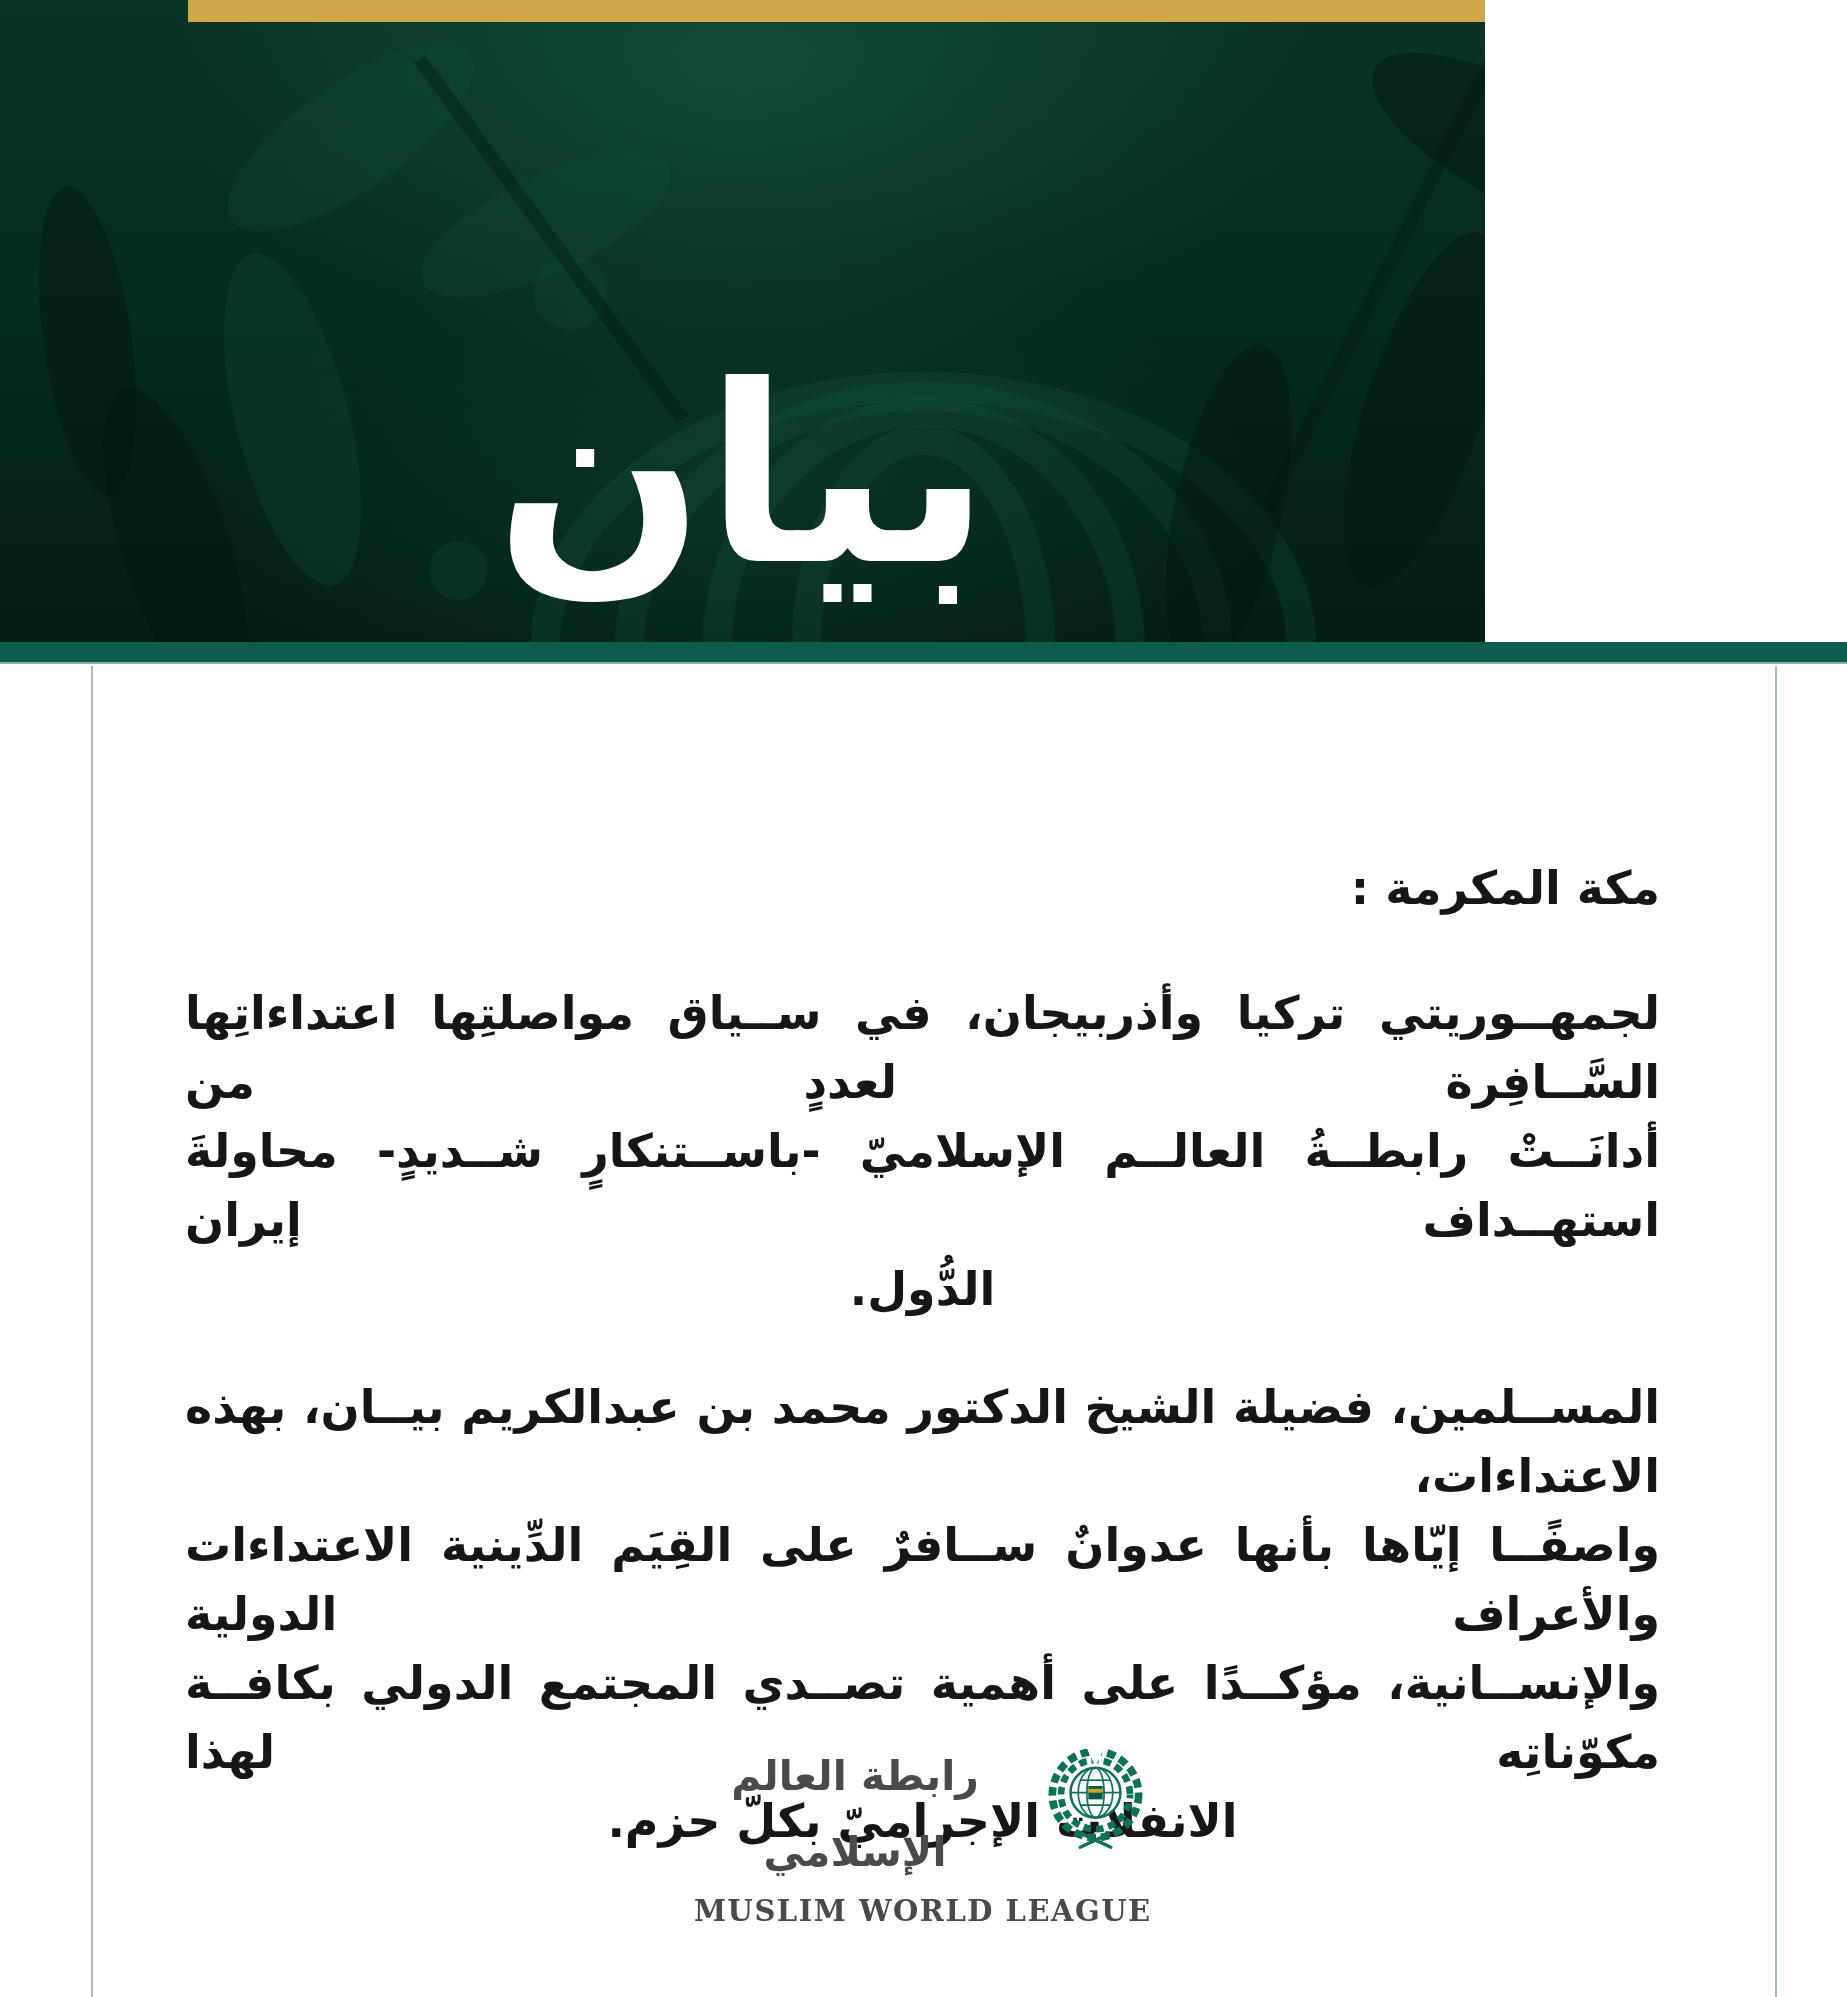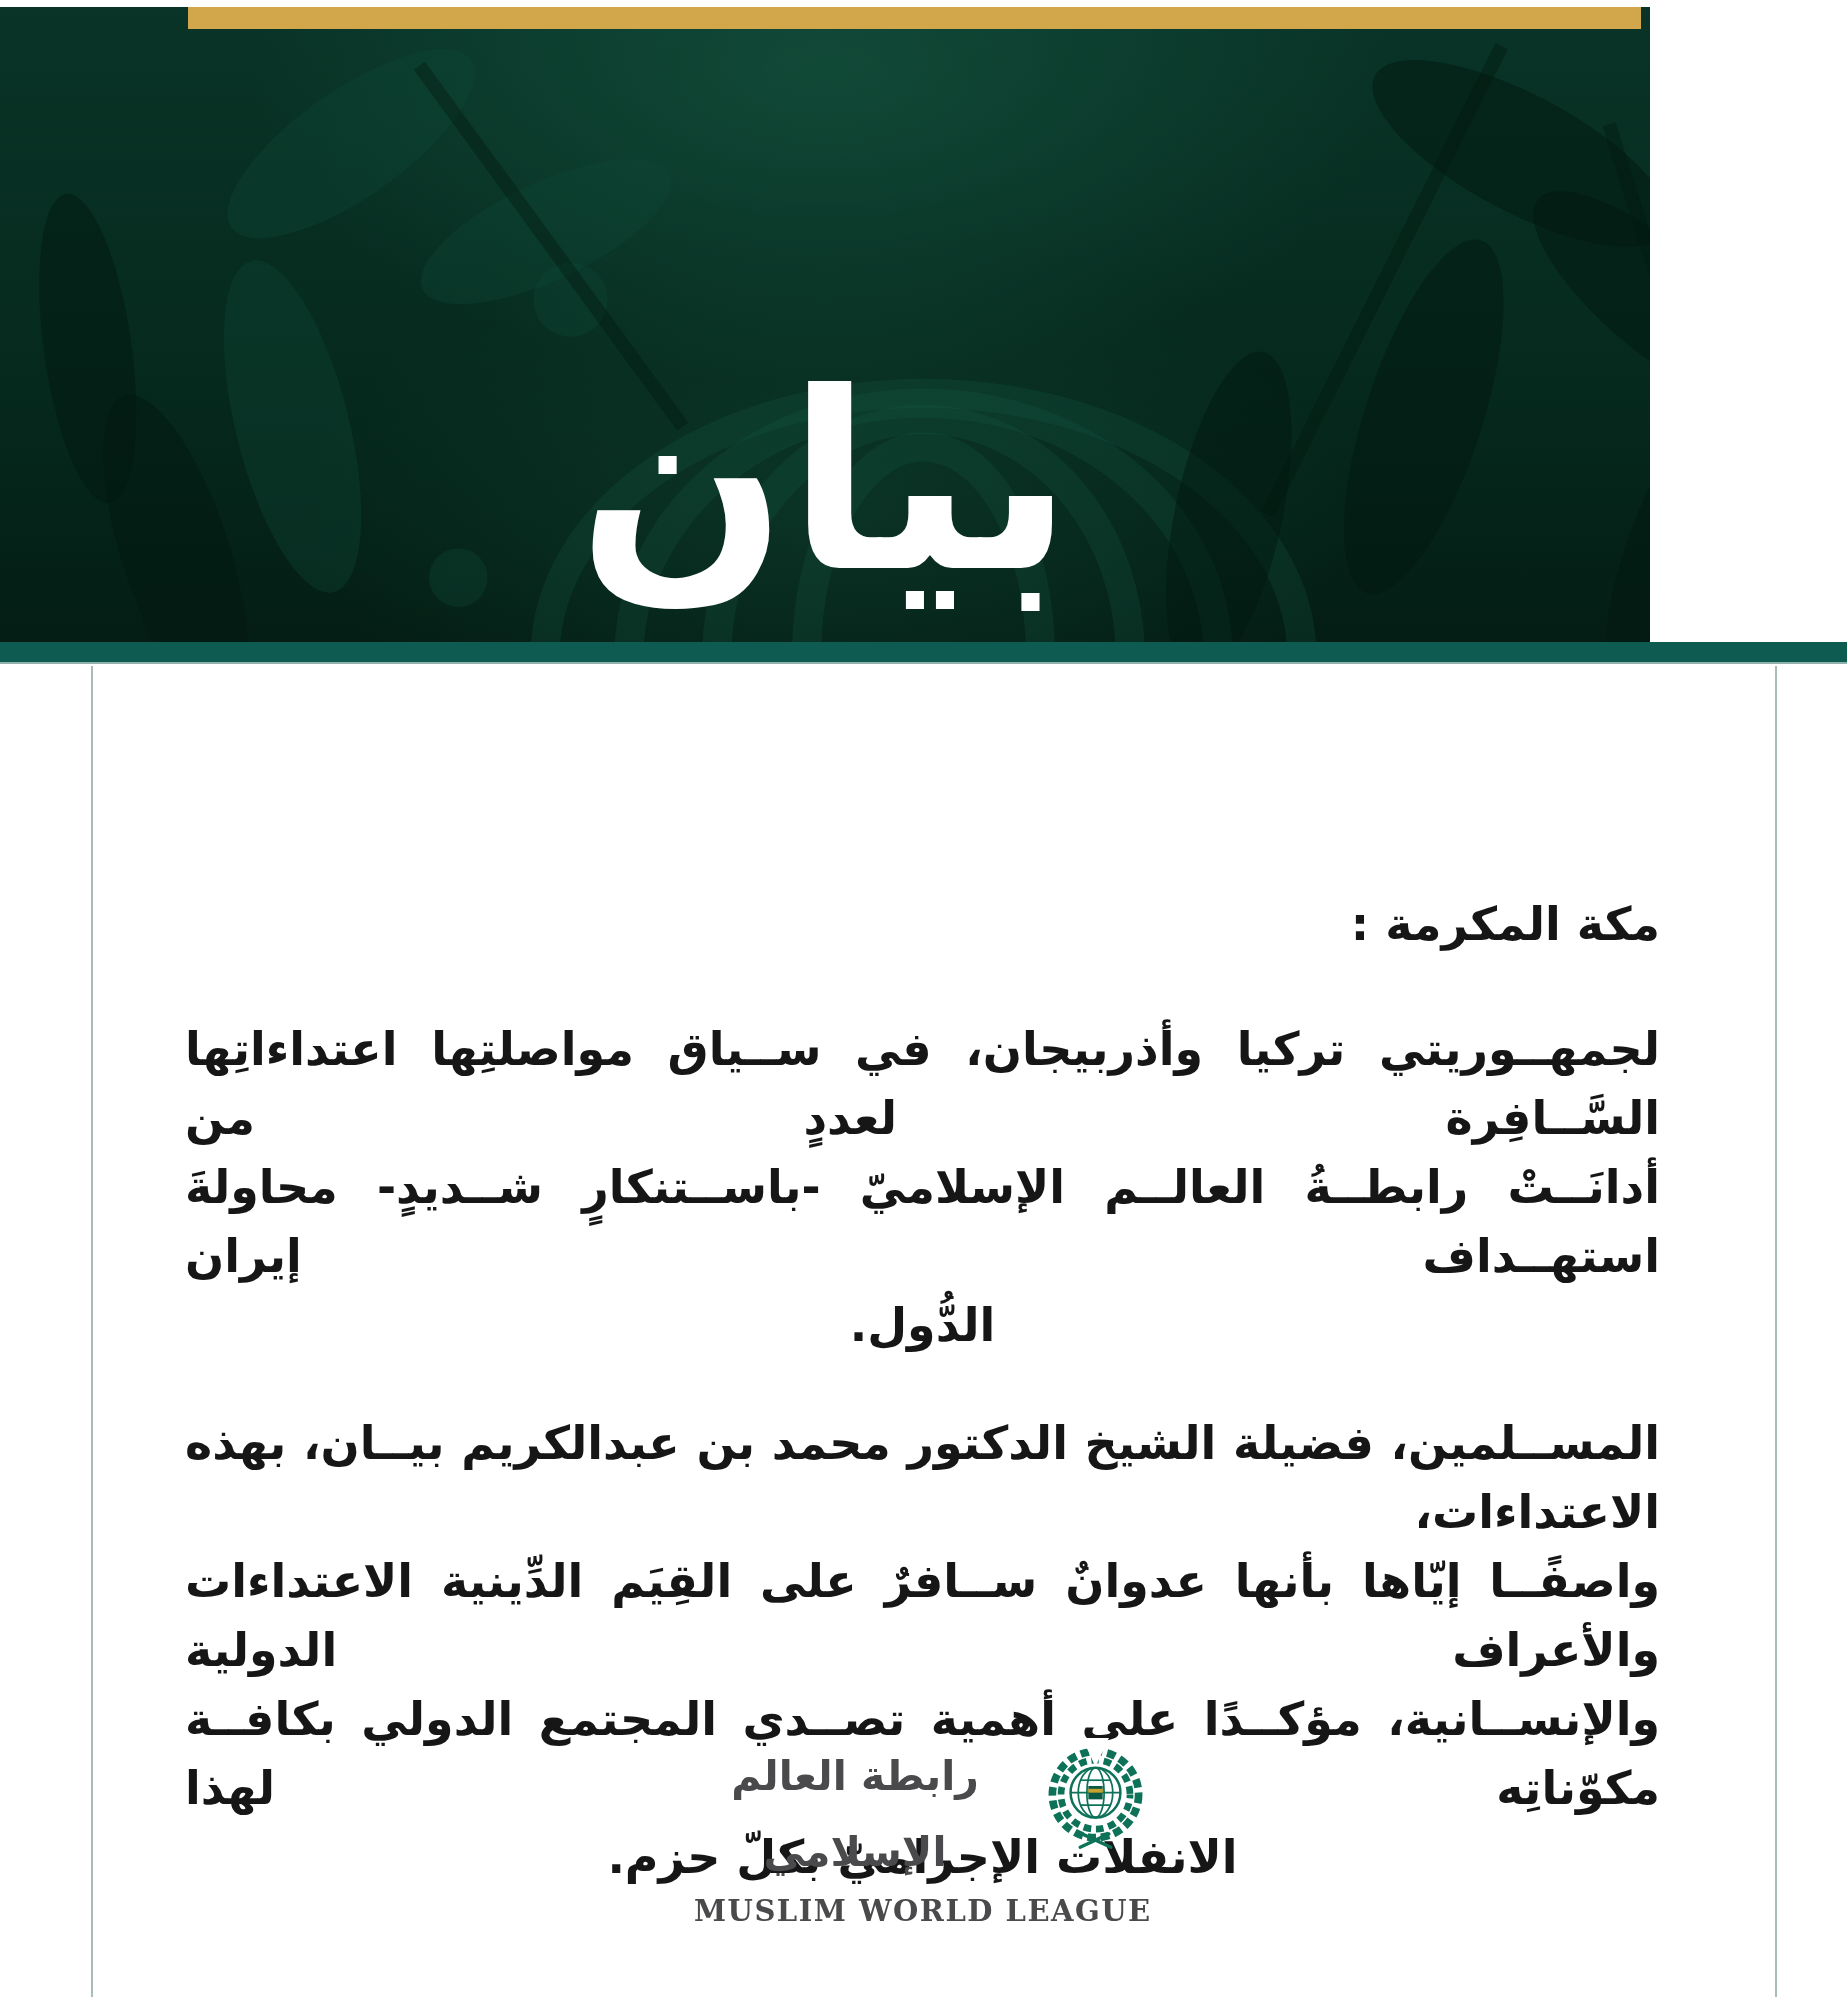--- a/index.html
+++ b/index.html
@@ -1,39 +1,39 @@
 <!DOCTYPE html>
 <html lang="ar"><head>
 <meta charset="utf-8">
 <style>
   html,body{margin:0;padding:0;background:#ffffff;}
   .page{position:relative;width:1847px;height:1997px;background:#ffffff;overflow:hidden;
         font-family:"DejaVu Sans",sans-serif;}
 
   
-  .header{position:absolute;left:0;top:7px;width:1650px;height:642px;overflow:hidden;
+  .header{position:absolute;left:0;top:0;width:1485px;height:642px;overflow:hidden;
     background:
       radial-gradient(ellipse 926px 507px at 50% 10%, rgba(24,92,70,.55), rgba(0,0,0,0) 62%),
       radial-gradient(ellipse 800px 419px at 50% 78%, rgba(21,82,62,.35), rgba(0,0,0,0) 66%),
       linear-gradient(180deg,#093427 0%,#062a1e 55%,#041d14 100%);}
   .header-decor{position:absolute;left:0;top:0;}
   .accent-bar{position:absolute;left:188px;top:0;width:1453px;height:22.4px;}
   .header-title{position:absolute;left:0;right:0;top:330px;text-align:center;
       font-size:246px;line-height:293px;font-weight:bold;color:#ffffff;direction:rtl;}
 
   .strip{position:absolute;left:0;top:642px;width:1847px;height:22.4px;
       border-bottom:2px solid #8fb3ac;box-sizing:border-box;}
 
   
   .card-border{position:absolute;top:666px;bottom:0;width:2px;background:#a9bcb7;}
   .card-border.left{left:91px;}
   .card-border.right{left:1775px;}
 
   
-  .doc{position:absolute;left:185px;right:187px;top:898px;direction:rtl;
+  .doc{position:absolute;left:185px;right:187px;top:862px;direction:rtl;
        color:#161616;font-weight:bold;}
   .city{font-size:46px;line-height:53px;text-align:right;}
   .para{margin-top:0;}
   .para1{margin-top:64px;}
   .para2{margin-top:49px;}
   .jline{font-size:46px;line-height:69px;text-align:justify;text-align-last:justify;}
   .rline{font-size:46px;line-height:69px;text-align:center;}
 
   
   .footer-logo{position:absolute;left:0;top:1738px;width:1847px;display:flex;

